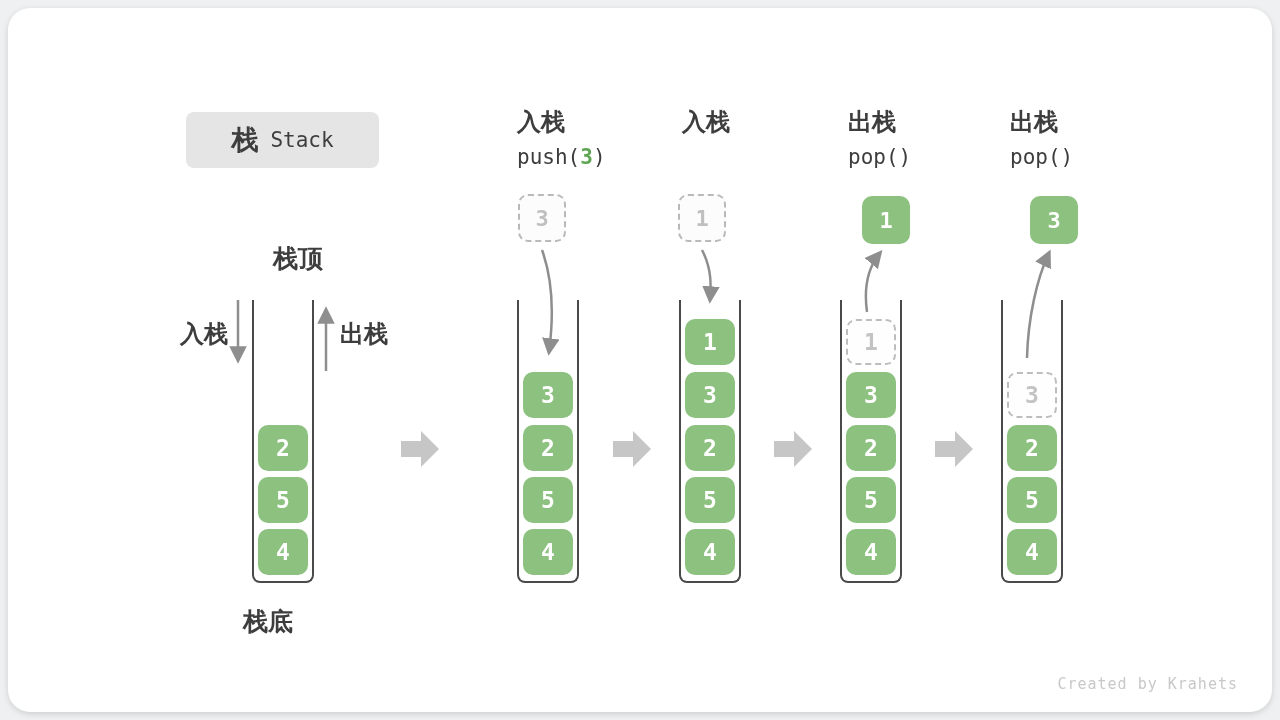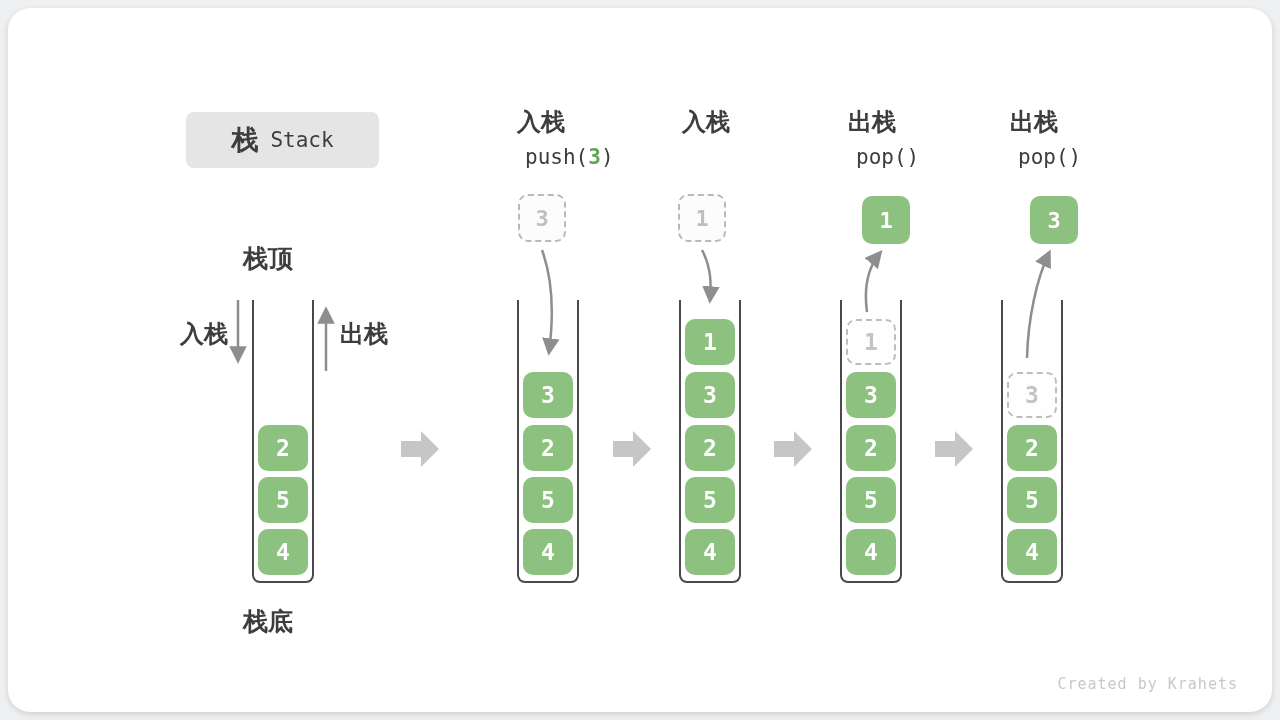--- a/index.html
+++ b/index.html
@@ -18,28 +18,28 @@
   
   .badge {
     position:absolute; left:186px; top:112px; width:193px; height:56px;
     background:#e5e5e5; border-radius:8px;
     display:flex; align-items:center; justify-content:center; gap:12px;
   }
   .badge .zh { font-weight:700; font-size:27px; }
   .badge .en { font-family:"DejaVu Sans Mono", monospace; font-size:21px; }
   
   .lbl { position:absolute; font-weight:700; font-size:25px; color:#3d3d3d; }
-  .lbl-top    { left:243px; top:242px; width:80px; text-align:left; }
+  .lbl-top    { left:243px; top:242px; width:80px; text-align:right; }
   .lbl-bottom { left:243px; top:605px; width:80px; text-align:left; }
   .lbl-push   { left:172px; top:318px; width:56px; text-align:right; font-size:24px; }
   .lbl-pop    { left:340px; top:318px; width:56px; text-align:left; font-size:24px; }
   
   .op { position:absolute; top:106px; width:170px; }
   .op .kind { font-weight:700; font-size:24px; margin-bottom:7px; }
-  .op .code { font-family:"DejaVu Sans Mono", monospace; font-size:21px; color:#3d3d3d;margin-left:8px; }
+  .op .code { font-family:"DejaVu Sans Mono", monospace; font-size:21px; color:#3d3d3d; }
   .op .arg  { color:#5fa653; font-weight:700; }
   .op1 { left:517px; } .op2 { left:682px; } .op3 { left:848px; } .op4 { left:1010px; }
   
   .frame {
     position:absolute; top:300px; width:62px; height:283px; background:#ffffff;
     border-left:2px solid #4a4a4a; border-right:2px solid #4a4a4a; border-bottom:2px solid #4a4a4a;
     border-radius:0 0 8px 8px;
   }
   .fs1 { left:252px; } .fs2 { left:517px; } .fs3 { left:679px; } .fs4 { left:840px; } .fs5 { left:1001px; }
   

